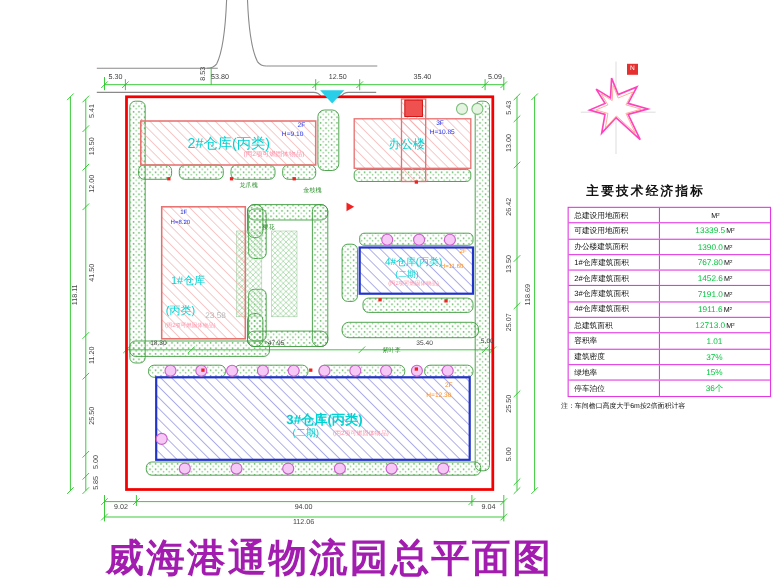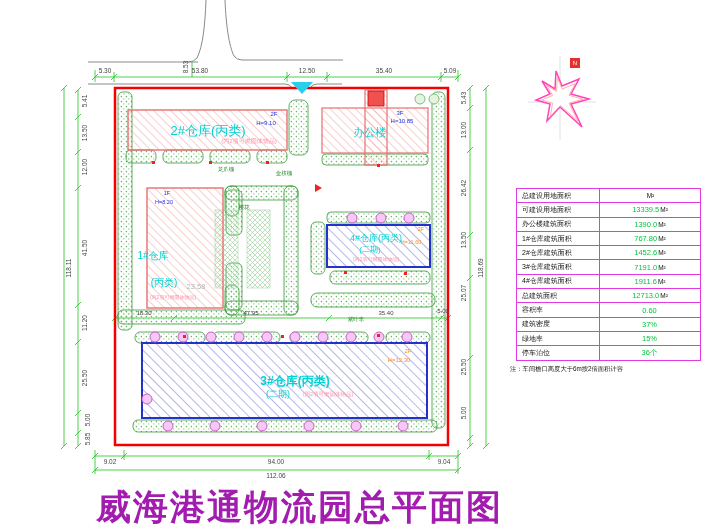--- a/index.html
+++ b/index.html
@@ -191,21 +191,21 @@
   <span class="lbl blue" style="left:274px;top:114px;font-size:6px;">2F</span>
   <span class="lbl blue" style="left:266px;top:123px;font-size:6px;">H=9.10</span>
   <span class="lbl pinkt" style="left:249px;top:141px;font-size:6px;">(丙2项可燃固体物品)</span>
 
   <span class="lbl cyan" style="left:370px;top:132px;font-size:11px;">办公楼</span>
   <span class="lbl blue" style="left:400px;top:113px;font-size:6px;">3F</span>
   <span class="lbl blue" style="left:402px;top:121px;font-size:6px;">H=10.85</span>
 
   <span class="lbl blue" style="left:167px;top:194px;font-size:5.5px;">1F</span>
   <span class="lbl blue" style="left:164px;top:203px;font-size:5.5px;">H=8.20</span>
-  <span class="lbl cyan" style="left:153px;top:256px;font-size:10px;">1#仓库</span>
+  <span class="lbl cyan" style="left:171px;top:256px;font-size:10px;">1#仓库</span>
   <span class="lbl cyan" style="left:164px;top:283px;font-size:10px;">(丙类)</span>
   <span class="lbl pinkt" style="left:173px;top:297px;font-size:5px;">(丙2项可燃固体物品)</span>
 
   <span class="lbl cyan" style="left:376px;top:238px;font-size:9px;text-align:right;">4#仓库(丙类)</span>
   <span class="lbl cyan" style="left:370px;top:250px;font-size:8px;">(二期)</span>
   <span class="lbl orange" style="left:421px;top:230px;font-size:5.5px;">2F</span>
   <span class="lbl orange" style="left:411px;top:243px;font-size:5.5px;">H=11.60</span>
   <span class="lbl pinkt" style="left:376px;top:259px;font-size:5px;">(丙2项可燃固体物品)</span>
 
   <span class="lbl cyan" style="left:295px;top:381px;font-size:12px;font-weight:bold;">3#仓库(丙类)</span>
@@ -249,20 +249,21 @@
   <span class="lbl dim" style="left:276px;top:462px;">94.00</span>
   <span class="lbl dim" style="left:444px;top:462px;">9.04</span>
   <span class="lbl dim" style="left:276px;top:476px;">112.06</span>
 
   <span class="lbl dims" style="left:144px;top:313px;">18.30</span>
   <span class="lbl dims" style="left:251px;top:313px;">47.95</span>
   <span class="lbl dims" style="left:386px;top:313px;">35.40</span>
   <span class="lbl dims" style="left:443px;top:311px;">5.00</span>
   <span class="lbl gray" style="left:196px;top:287px;">23.58</span>
 
+  <div id="econ-title">主要技术经济指标</div>
   <div id="econ-table">
     <div class="trow">
         <div class="tlabel">总建设用地面积</div>
         <div class="tvalue"><span></span><span class="tunit">M²</span></div>
       </div>
     <div class="trow">
         <div class="tlabel">可建设用地面积</div>
         <div class="tvalue"><span>13339.5</span><span class="tunit">M²</span></div>
       </div>
     <div class="trow">
@@ -284,21 +285,21 @@
     <div class="trow">
         <div class="tlabel">4#仓库建筑面积</div>
         <div class="tvalue"><span>1911.6</span><span class="tunit">M²</span></div>
       </div>
     <div class="trow">
         <div class="tlabel">总建筑面积</div>
         <div class="tvalue"><span>12713.0</span><span class="tunit">M²</span></div>
       </div>
     <div class="trow">
         <div class="tlabel">容积率</div>
-        <div class="tvalue"><span>0.60</span><span class="tunit"></span></div>
+        <div class="tvalue"><span>1.01</span><span class="tunit"></span></div>
       </div>
     <div class="trow">
         <div class="tlabel">建筑密度</div>
         <div class="tvalue"><span>37%</span><span class="tunit"></span></div>
       </div>
     <div class="trow">
         <div class="tlabel">绿地率</div>
         <div class="tvalue"><span>15%</span><span class="tunit"></span></div>
       </div>
     <div class="trow">

